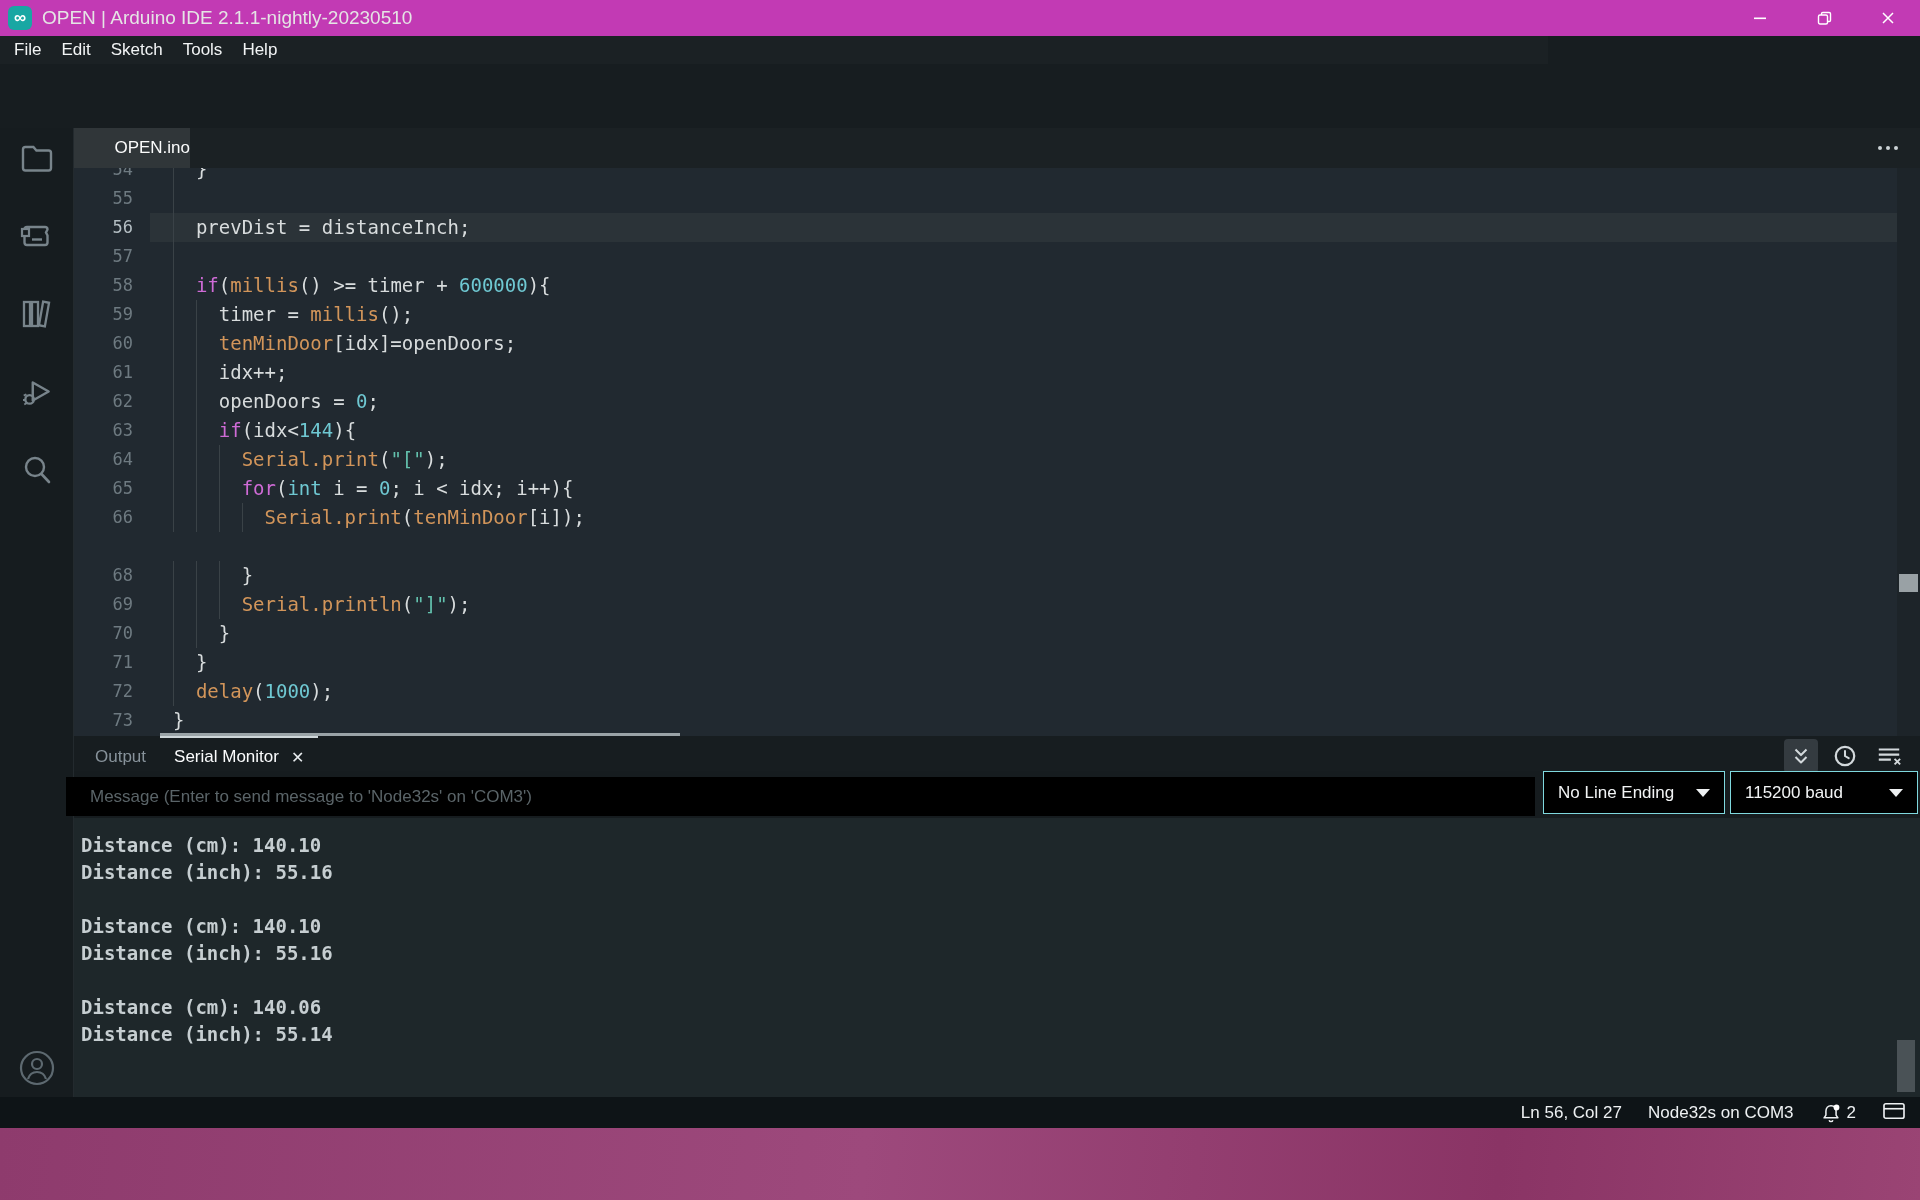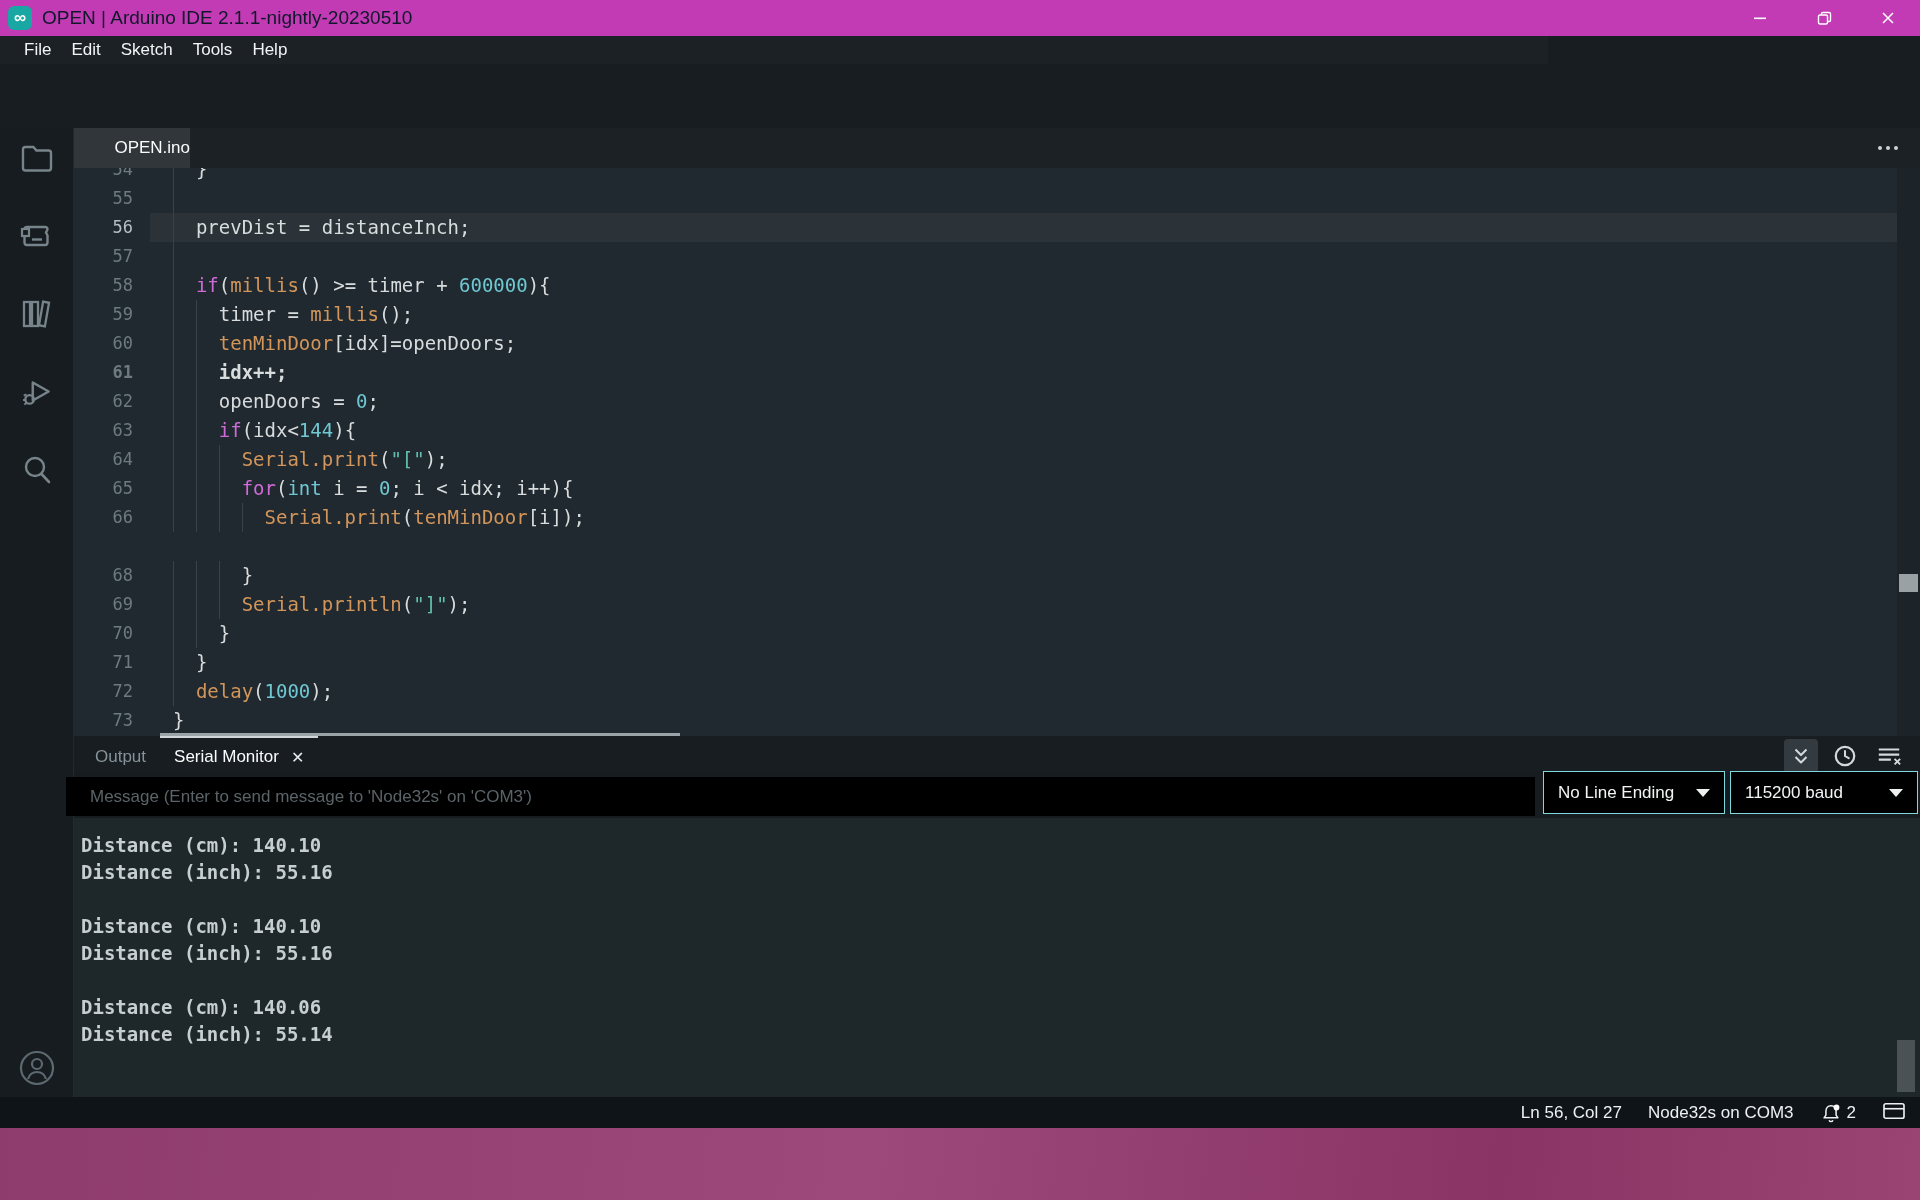--- a/index.html
+++ b/index.html
@@ -7,27 +7,27 @@
   .app { position:relative; width:1920px; height:1200px; overflow:hidden;
          background:#171d20; font-family:"Liberation Sans", sans-serif; color:#e6eaec; }
   .abs { position:absolute; }
 
   
   .titlebar { left:0; top:0; width:1920px; height:36px; background:#c23ab4;
               display:flex; align-items:center; }
   .tb-logo { width:24px; height:24px; margin:0 10px 0 8px; border-radius:6px;
              background:#18a7a3; color:#fff; display:flex; align-items:center; justify-content:center;
              font-size:17px; font-weight:bold; }
-  .tb-title { font-size:19px; color:#0f172a; }
+  .tb-title { font-size:19px; color:#e5e5e5; }
   .tb-spacer { flex:1; }
   .win-btn { width:64px; height:36px; display:flex; align-items:center; justify-content:center; }
 
   
   .menubar { left:0; top:36px; width:1548px; height:28px; background:#1b2124;
-             display:flex; align-items:center; padding-left:14px; }
+             display:flex; align-items:center; padding-left:4px; }
   .menu-item { padding:0 10px; font-size:17px; color:#f2f4f5; }
 
   
   .toolbar { left:0; top:64px; width:1920px; height:64px; background:#171d20; }
   .tool-circle { position:absolute; top:76px; width:40px; height:40px; border-radius:50%;
                  display:flex; align-items:center; justify-content:center; }
   .tc-bright { background:#0b9da4; }
   .tc-dim { background:#1c5359; }
   .board-sel { position:absolute; left:186px; top:75px; width:347px; height:42px;
                background:#232c30; border:1px solid #8bd6db; border-radius:3px;
@@ -269,21 +269,21 @@
         <div class="guide" style="left: 121.88px;"></div>
         <div class="ln">59</div>
         <div class="ctext"><span>    timer = </span><span class="c-f">millis</span><span>();</span></div>
       </div>
       <div class="cl" style="top: 161px;">
         <div class="guide" style="left: 99px;"></div>
         <div class="guide" style="left: 121.88px;"></div>
         <div class="ln">60</div>
         <div class="ctext"><span>    </span><span class="c-f">tenMinDoor</span><span>[idx]=openDoors;</span></div>
       </div>
-      <div class="cl" style="top: 190px; font-weight: bold;">
+      <div class="cl" style="top: 190px;">
         <div class="guide" style="left: 99px;"></div>
         <div class="guide" style="left: 121.88px;"></div>
         <div class="ln">61</div>
         <div class="ctext"><span>    idx++;</span></div>
       </div>
       <div class="cl" style="top: 219px;">
         <div class="guide" style="left: 99px;"></div>
         <div class="guide" style="left: 121.88px;"></div>
         <div class="ln">62</div>
         <div class="ctext"><span>    openDoors = </span><span class="c-n">0</span><span>;</span></div>

